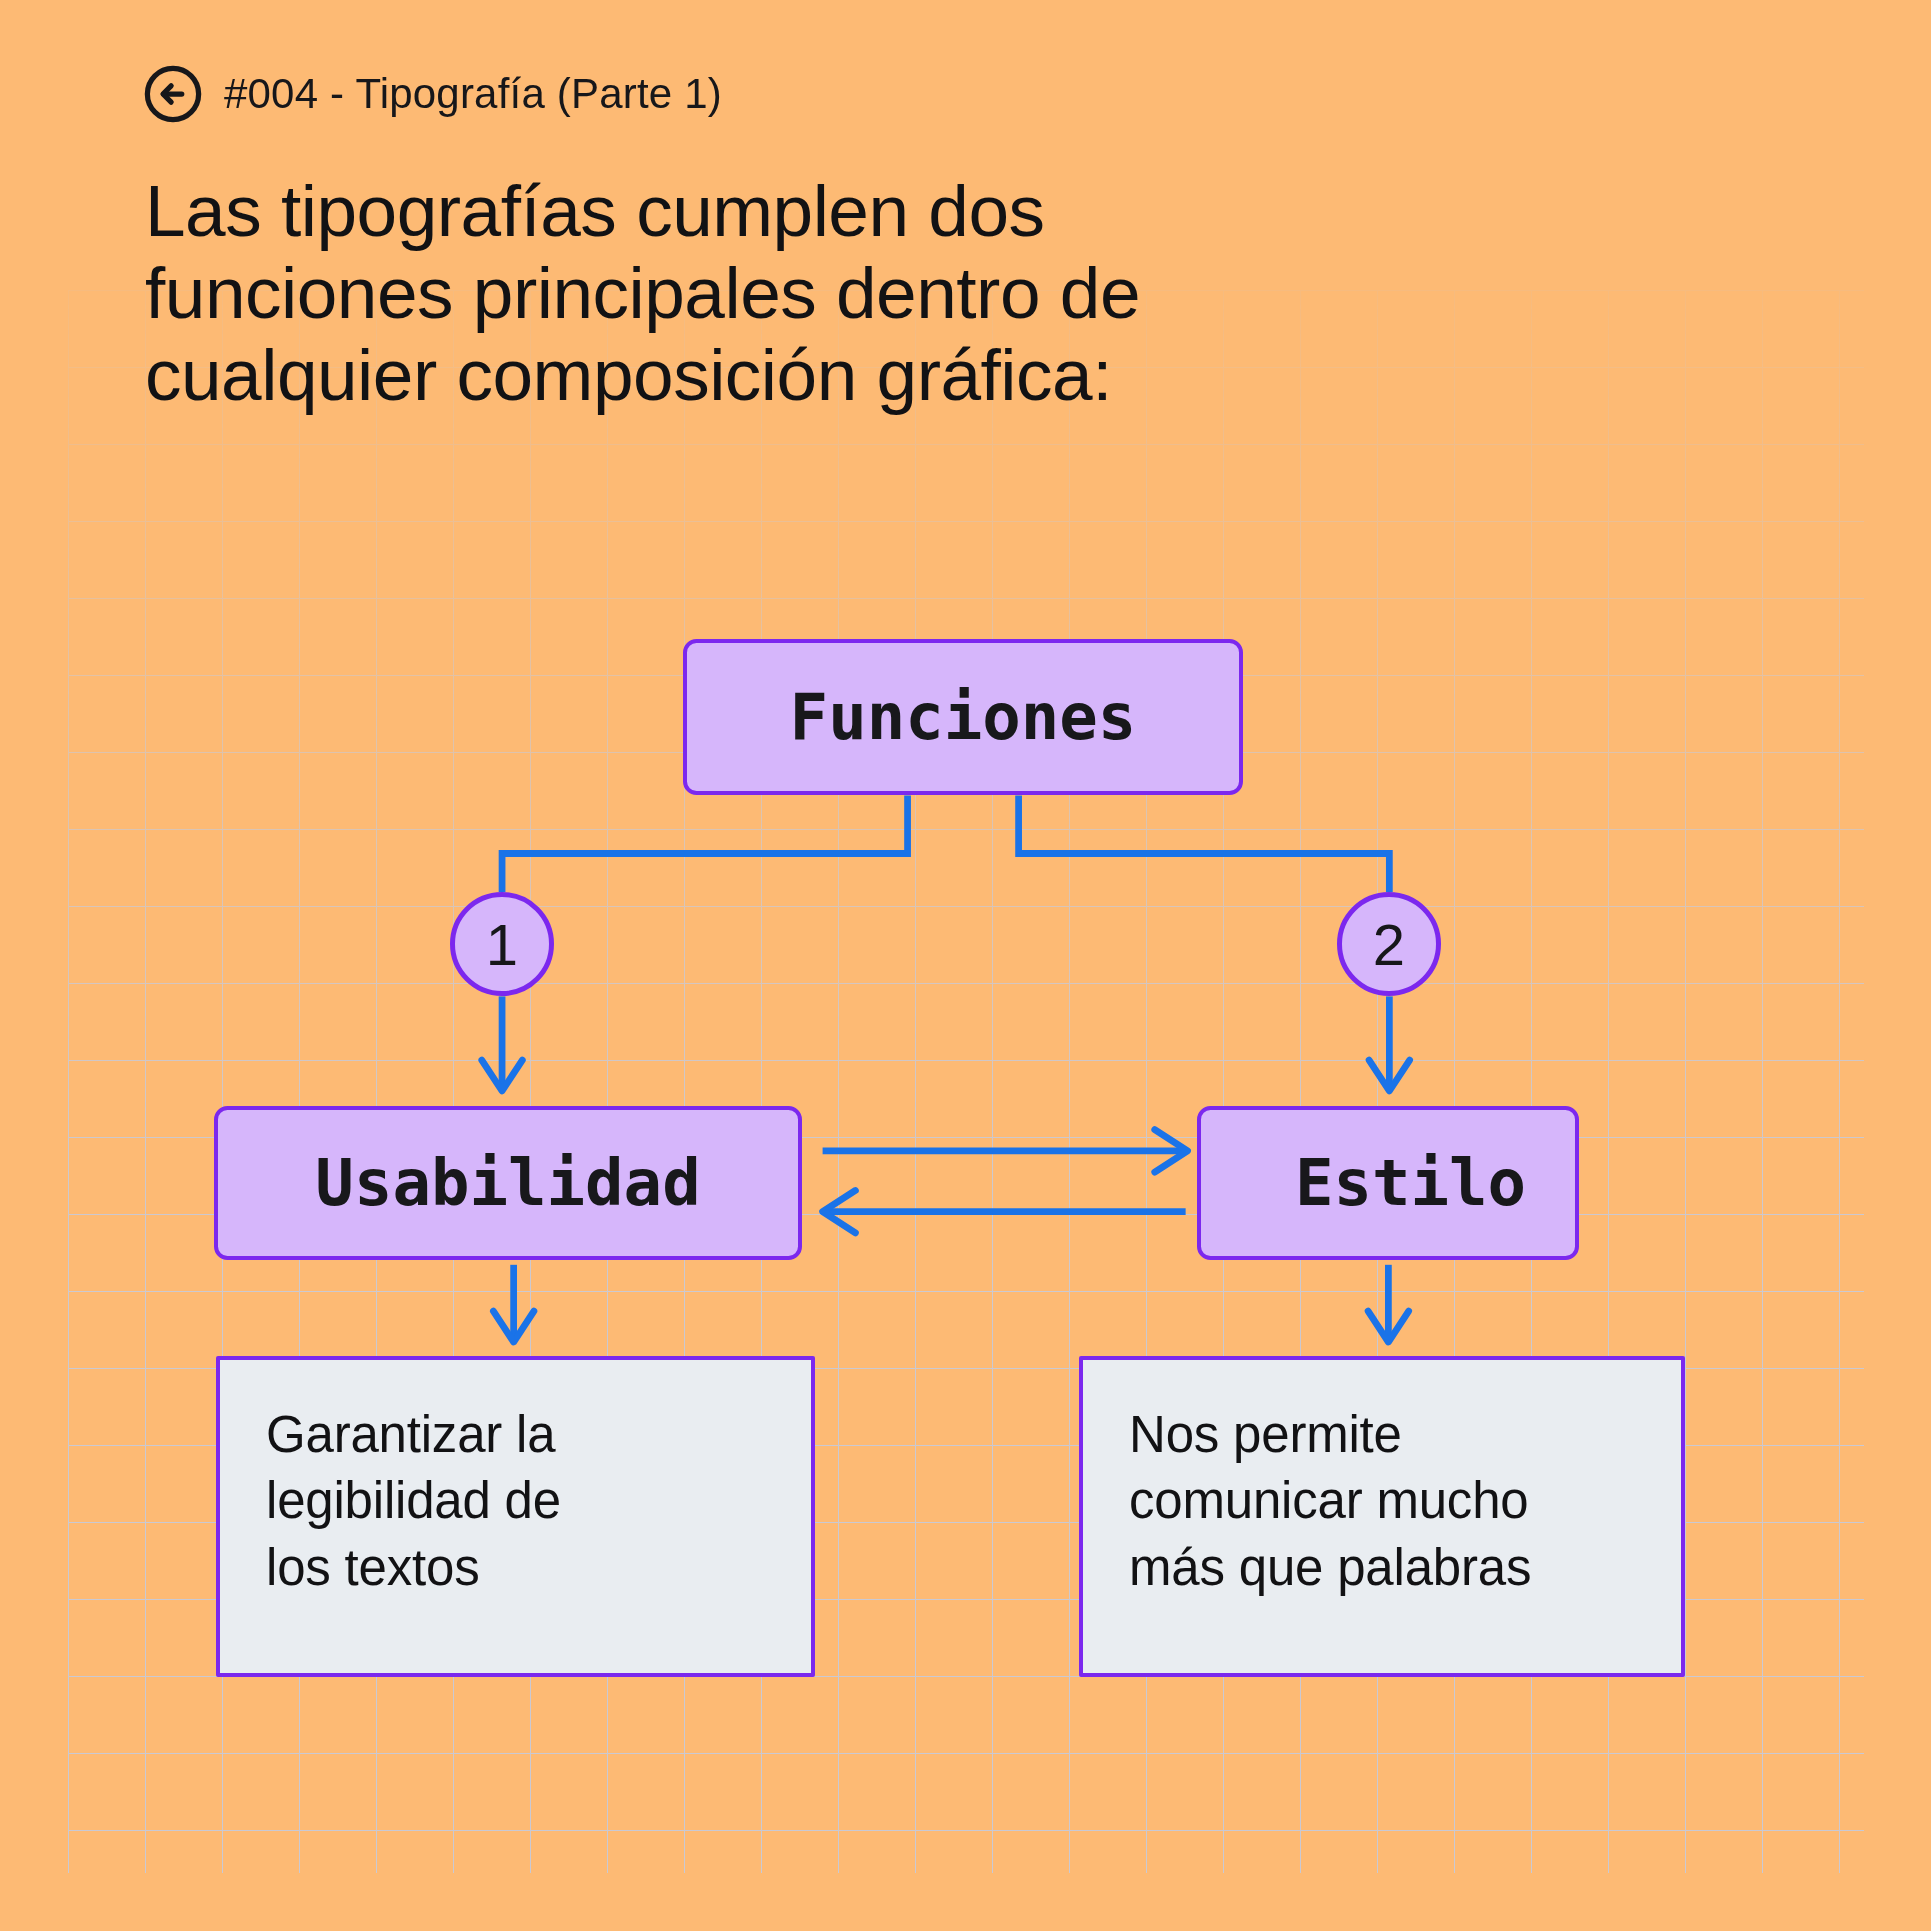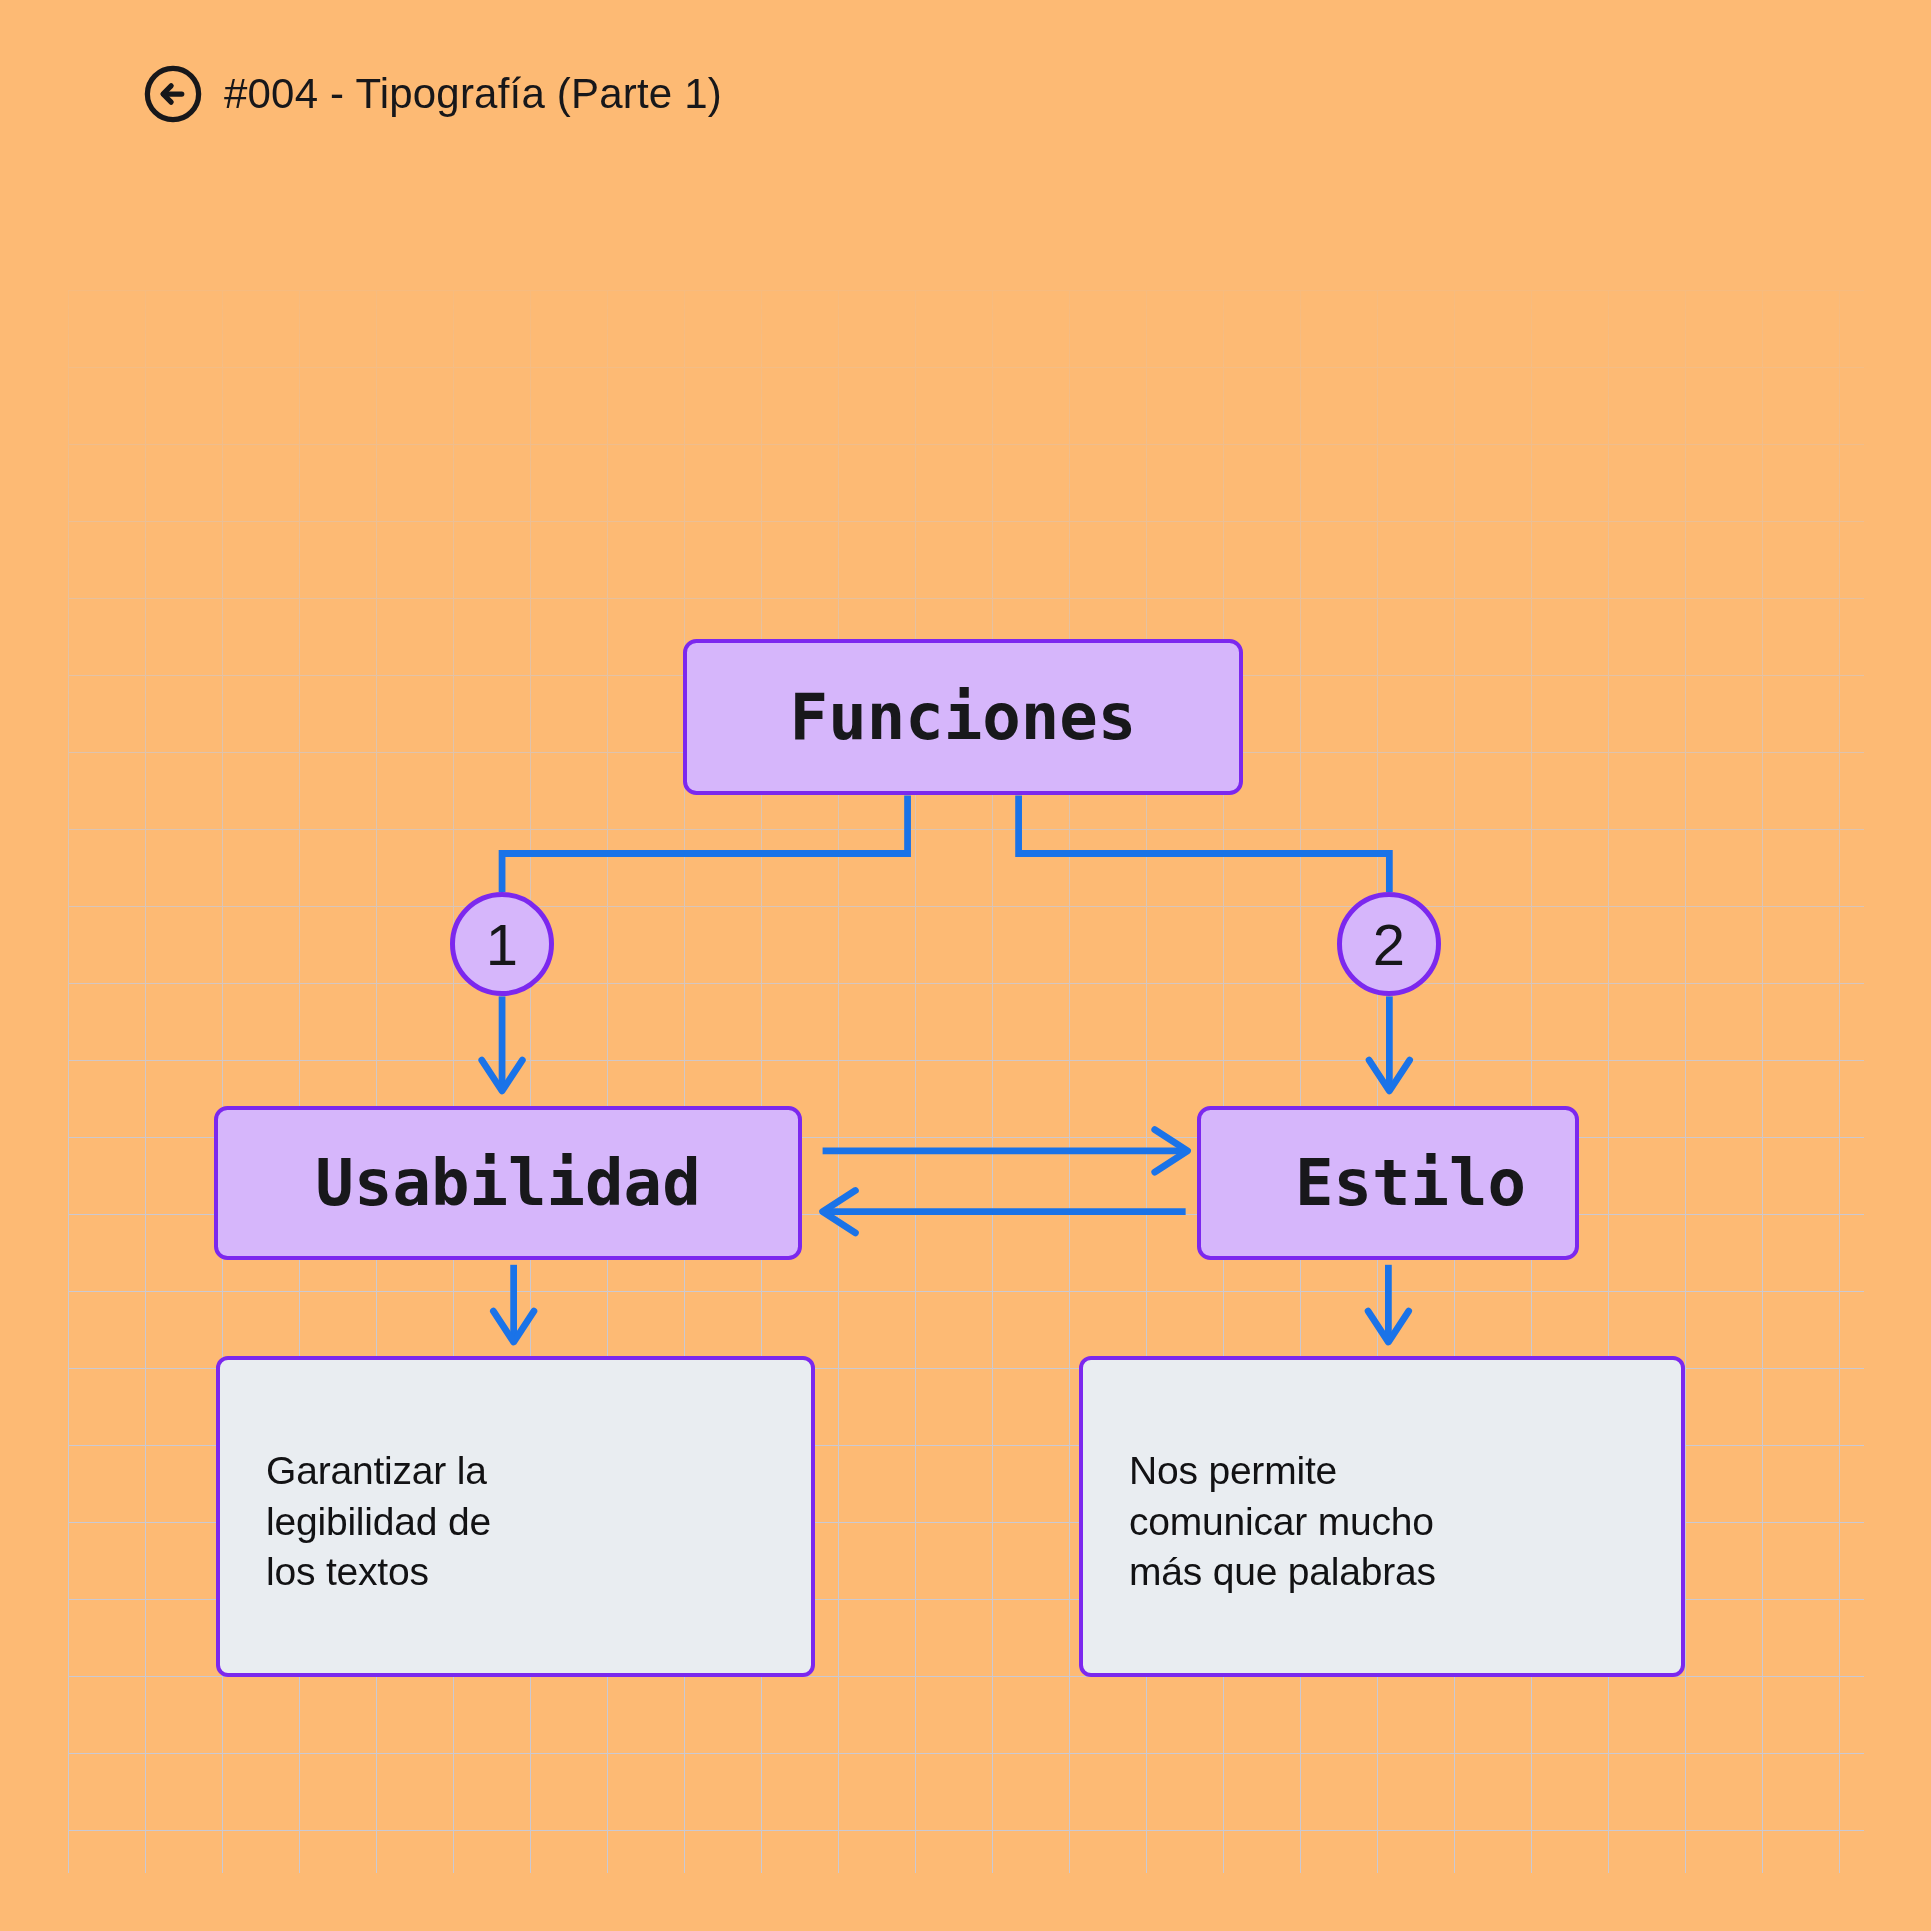--- a/index.html
+++ b/index.html
@@ -114,24 +114,24 @@
     color: #17171a;
   }
   #circle-1 { left: 450px; top: 892px; }
   #circle-2 { left: 1337px; top: 892px; }
 
   .leaf {
     position: absolute;
     box-sizing: border-box;
     background: #e9edf1;
     border: 4.8px solid #7c28ee;
-    border-radius: 12px;
-    padding: 86px 46px;
+    border-radius: 2px;
+    padding: 42px 46px;
     color: #121214;
-    font-size: 39px;
+    font-size: 51px;
     line-height: 1.30;
     white-space: pre-line;
     letter-spacing: -0.2px;
   }
   #leaf-left  { left: 216px;  top: 1356px; width: 599px;  height: 321px; }
   #leaf-right { left: 1079px; top: 1356px; width: 606px;  height: 321px; }
 </style>
 </head>
 <body>
 
@@ -143,20 +143,23 @@
     <span>
       <svg id="back-icon" viewBox="0 0 48 48" fill="none" xmlns="http://www.w3.org/2000/svg">
         <circle cx="24" cy="24" r="20.5" stroke="#17171a" stroke-width="4.2"></circle>
         <path d="M31 24H16.5" stroke="#17171a" stroke-width="4.2" stroke-linecap="round"></path>
         <path d="M22.5 17.5 16 24l6.5 6.5" stroke="#17171a" stroke-width="4.2" stroke-linecap="round" stroke-linejoin="round"></path>
       </svg>
     </span>
     <span id="breadcrumb-text">#004 - Tipografía (Parte 1)</span>
   </div>
 
+  <div id="page-title">Las tipografías cumplen dos
+funciones principales dentro de
+cualquier composición gráfica:</div>
 
   <div id="diagram">
 
     <svg id="wires" viewBox="0 0 2000 2000">
       <g stroke="#1a73e8" stroke-width="7" fill="none" stroke-linecap="butt" stroke-linejoin="miter">
 
         <path d="M940 824 V884 H520 V924"></path>
         <path d="M1055 824 V884 H1439 V924"></path>
 
         <path d="M520 1032 V1128"></path>

